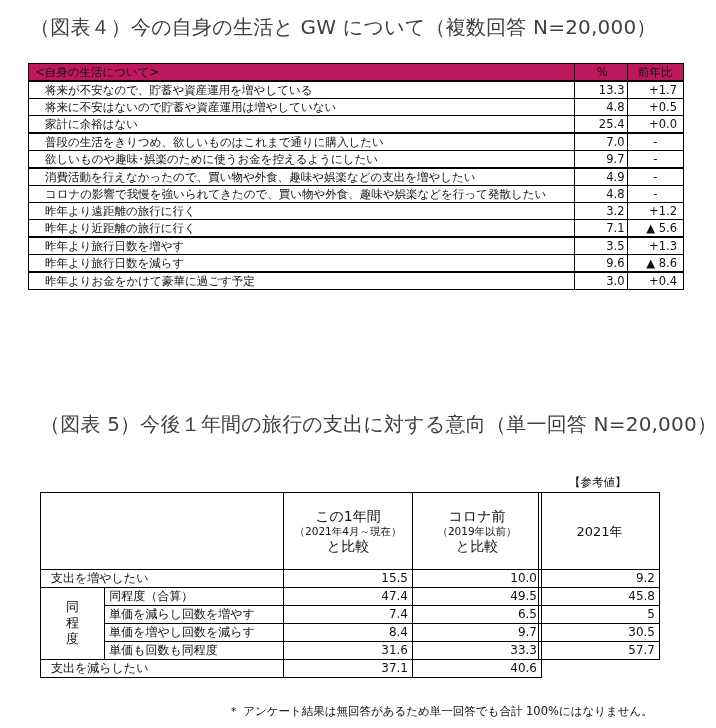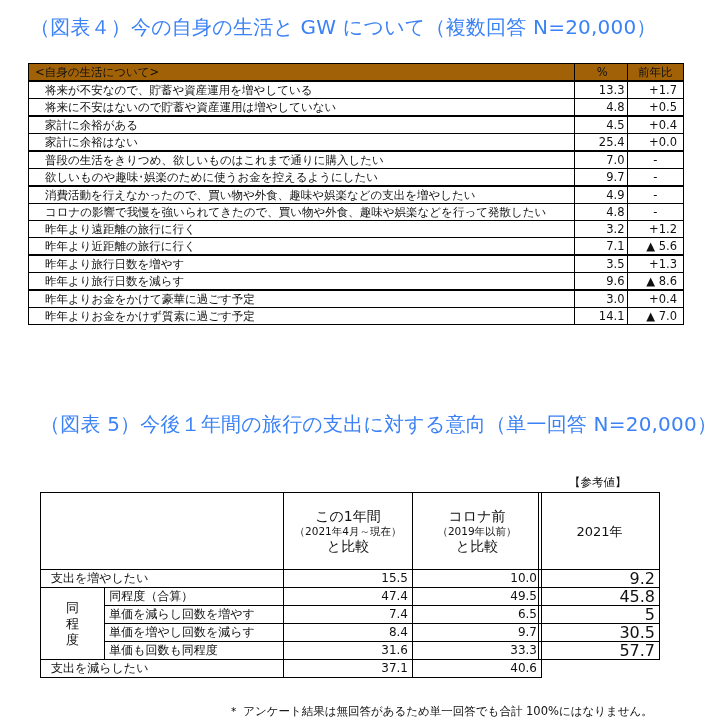--- a/index.html
+++ b/index.html
@@ -1,50 +1,50 @@
 <!DOCTYPE html>
 <html><head>
 <meta charset="utf-8">
 <style>
   html, body { margin: 0; padding: 0; background: #ffffff; }
   body { width: 716px; height: 728px; position: relative; overflow: hidden;
          font-family: "DejaVu Sans", "Liberation Sans", sans-serif; color: #111; }
-  .title { position: absolute; font-size: 20px; letter-spacing: 0.2px; white-space: nowrap; color: #3b82f6; }
+  .title { position: absolute; font-size: 20px; letter-spacing: 0.2px; white-space: nowrap; color: #404040; }
   #t4-title { left: 30px; top: 14px; }
   #t5-title { left: 40px; top: 411px; }
 
   table { border-collapse: collapse; position: absolute; }
   td { padding: 0 5px; font-size: 11.5px; height: 16px; line-height: 16px; white-space: nowrap; }
 
   
   #t4 { left: 28px; top: 63px; width: 656px; border: 1.5px solid #000; }
   #t4 td { border-left: 1px solid #000; border-right: 1px solid #000; border-bottom: 1px solid #000; }
   #t4 td.label { width: 530px; padding-left: 6px; }
   #t4 td.label.indent { padding-left: 16px; }
   #t4 td.pct { width: 50px; text-align: right; padding-right: 3px; }
   #t4 td.yoy { width: 46px; text-align: right; padding-right: 6px; }
   #t4 td.yoy.center { text-align: center; }
-  #t4 tr.section td { background: #a16207; }
+  #t4 tr.section td { background: #be185d; }
   #t4 tr.thick td { border-top: 2.5px solid #000; }
 
   
   #t5 { left: 40px; top: 492px; border: 1.5px solid #000; }
   #t5 td { border: 1px solid #000; font-size: 12px; height: 17px; line-height: 17px; }
   #t5 td.num { text-align: right; padding-right: 4px; width: 110px; }
   #t5 td.head { height: 76px; text-align: center; vertical-align: middle; white-space: normal; line-height: 15px; }
   #t5 td.head .big { font-size: 14px; display: block; }
   #t5 td.head .small { font-size: 10.5px; display: block; }
   #t5 td.group { text-align: center; vertical-align: middle; width: 50px; line-height: 16px; font-size: 13px; white-space: normal; }
   #t5 td.sub { padding-left: 4px; width: 160px; }
   #t5 td.main { padding-left: 10px; }
 
   
   #ref-caption { position: absolute; left: 569px; top: 475px; font-size: 11.5px; }
   #tref { left: 538px; top: 492px; width: 122px; border: 1.5px solid #000; }
-  #tref td { border: 1px solid #000; font-size: 16px; height: 17px; line-height: 17px; text-align: right; padding-right: 4px; }
+  #tref td { border: 1px solid #000; font-size: 12px; height: 17px; line-height: 17px; text-align: right; padding-right: 4px; }
   #tref td.head { height: 76px; text-align: center; vertical-align: middle; font-size: 13px; }
 
   #footnote { position: absolute; left: 228px; top: 704px; font-size: 11.5px; white-space: nowrap; }
 </style>
 </head>
 <body>
 
 <div id="t4-title" class="title">（図表４）今の自身の生活と GW について（複数回答 N=20,000）</div>
 
 <table id="t4">
@@ -56,25 +56,20 @@
   </tr>
   <tr class="thick">
     <td class="label indent">将来が不安なので、貯蓄や資産運用を増やしている</td>
     <td class="pct">13.3</td>
     <td class="yoy">+1.7</td>
   </tr>
   <tr>
     <td class="label indent">将来に不安はないので貯蓄や資産運用は増やしていない</td>
     <td class="pct">4.8</td>
     <td class="yoy">+0.5</td>
-  </tr>
-  <tr class="thick">
-    <td class="label indent">家計に余裕がある</td>
-    <td class="pct">4.5</td>
-    <td class="yoy">+0.4</td>
   </tr>
   <tr>
     <td class="label indent">家計に余裕はない</td>
     <td class="pct">25.4</td>
     <td class="yoy">+0.0</td>
   </tr>
   <tr class="thick">
     <td class="label indent">普段の生活をきりつめ、欲しいものはこれまで通りに購入したい</td>
     <td class="pct">7.0</td>
     <td class="yoy center">-</td>
@@ -112,25 +107,20 @@
   <tr>
     <td class="label indent">昨年より旅行日数を減らす</td>
     <td class="pct">9.6</td>
     <td class="yoy">▲ 8.6</td>
   </tr>
   <tr class="thick">
     <td class="label indent">昨年よりお金をかけて豪華に過ごす予定</td>
     <td class="pct">3.0</td>
     <td class="yoy">+0.4</td>
   </tr>
-  <tr>
-    <td class="label indent">昨年よりお金をかけず質素に過ごす予定</td>
-    <td class="pct">14.1</td>
-    <td class="yoy">▲ 7.0</td>
-  </tr>
 </tbody>
   </table>
 
 <div id="t5-title" class="title">（図表 5）今後１年間の旅行の支出に対する意向（単一回答 N=20,000）</div>
 
 <table id="t5">
   <tbody>
       <tr>
     <td class="head" colspan="2" style="width:232px"></td>
     <td class="head" style="width:118px">
@@ -143,21 +133,21 @@
       <span class="small">（2019年以前）</span>
       <span class="big">と比較</span>
     </td>
   </tr>
   <tr>
     <td class="main" colspan="2">支出を増やしたい</td>
     <td class="num">15.5</td>
     <td class="num">10.0</td>
   </tr>
   <tr>
-    <td class="group" rowspan="4"><span style="display:inline-block;width:14px;word-break:break-all;">同程度</span></td>
+    <td class="group" rowspan="4"><span style="display:inline-block;width:14px;word-break:break-all;font-family:Liberation Mono, monospace;">同程度</span></td>
     <td class="sub">同程度（合算）</td>
     <td class="num">47.4</td>
     <td class="num">49.5</td>
   </tr>
   <tr>
     <td class="sub">単価を減らし回数を増やす</td>
     <td class="num">7.4</td>
     <td class="num">6.5</td>
   </tr>
   <tr>

